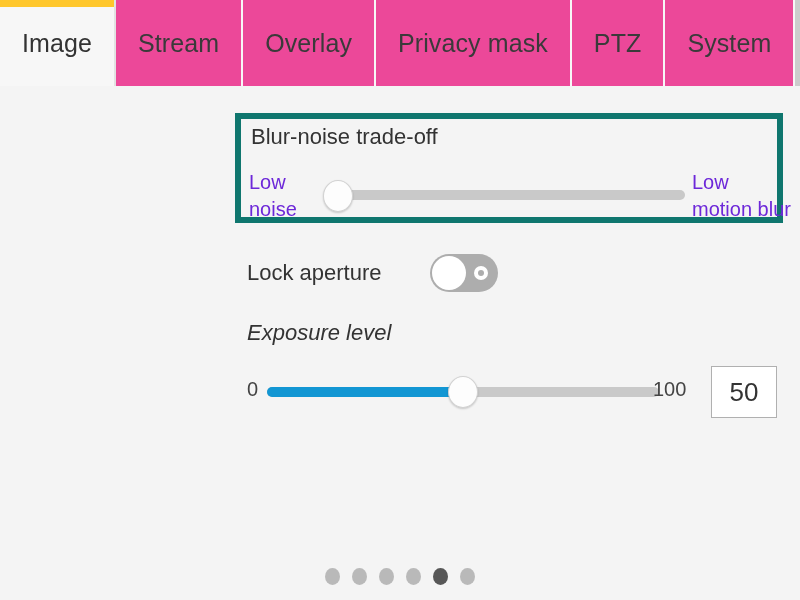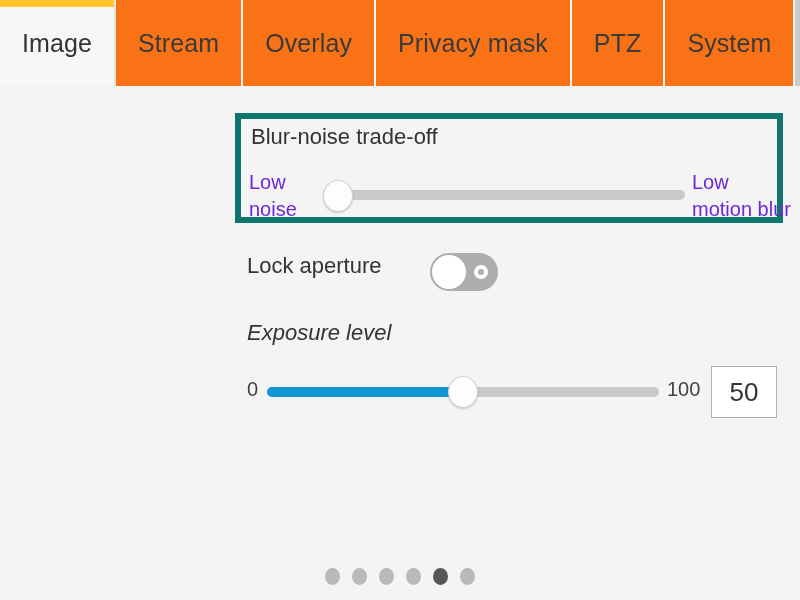--- a/index.html
+++ b/index.html
@@ -13,21 +13,21 @@
   
   #tabbar {
     position: absolute; left: 0; top: 0;
     width: 800px; height: 86px;
     background: #cccccc;
     display: flex;
     align-items: stretch;
   }
   .tab {
     position: relative;
-    background: #f97316;
+    background: #ec4899;
     border-right: 2px solid #f7f7f7;
     display: flex;
     align-items: center;
     justify-content: center;
     padding: 0 22px;
     font-size: 25px;
     color: #3a3a3a;
     letter-spacing: 0.1px;
     white-space: nowrap;
     cursor: pointer;
@@ -103,21 +103,21 @@
     box-shadow: 0 1px 2px rgba(0,0,0,0.18);
     cursor: pointer;
   }
 
   
   #lock-row {
     position: absolute;
     left: 247px; top: 167px;
     height: 40px;
     display: flex;
-    align-items: flex-start;
+    align-items: center;
     gap: 28px;
   }
   #lock-label {
     font-size: 22px;
     color: #333333;
     white-space: nowrap;
     margin-right: 20px;
   }
   #lock-toggle {
     position: relative;
@@ -167,21 +167,21 @@
     width: 530px; height: 62px;
   }
   #exp-min {
     position: absolute;
     left: 0px; top: 22px;
     font-size: 20px;
     color: #444444;
   }
   #exp-max {
     position: absolute;
-    left: 420px; top: 22px;
+    left: 406px; top: 22px;
     font-size: 20px;
     color: #444444;
   }
   #exp-track {
     position: absolute;
     left: 20px; top: 31px;
     width: 392px; height: 10px;
     background: #c9c9c9;
     border-radius: 5px;
     overflow: hidden;

